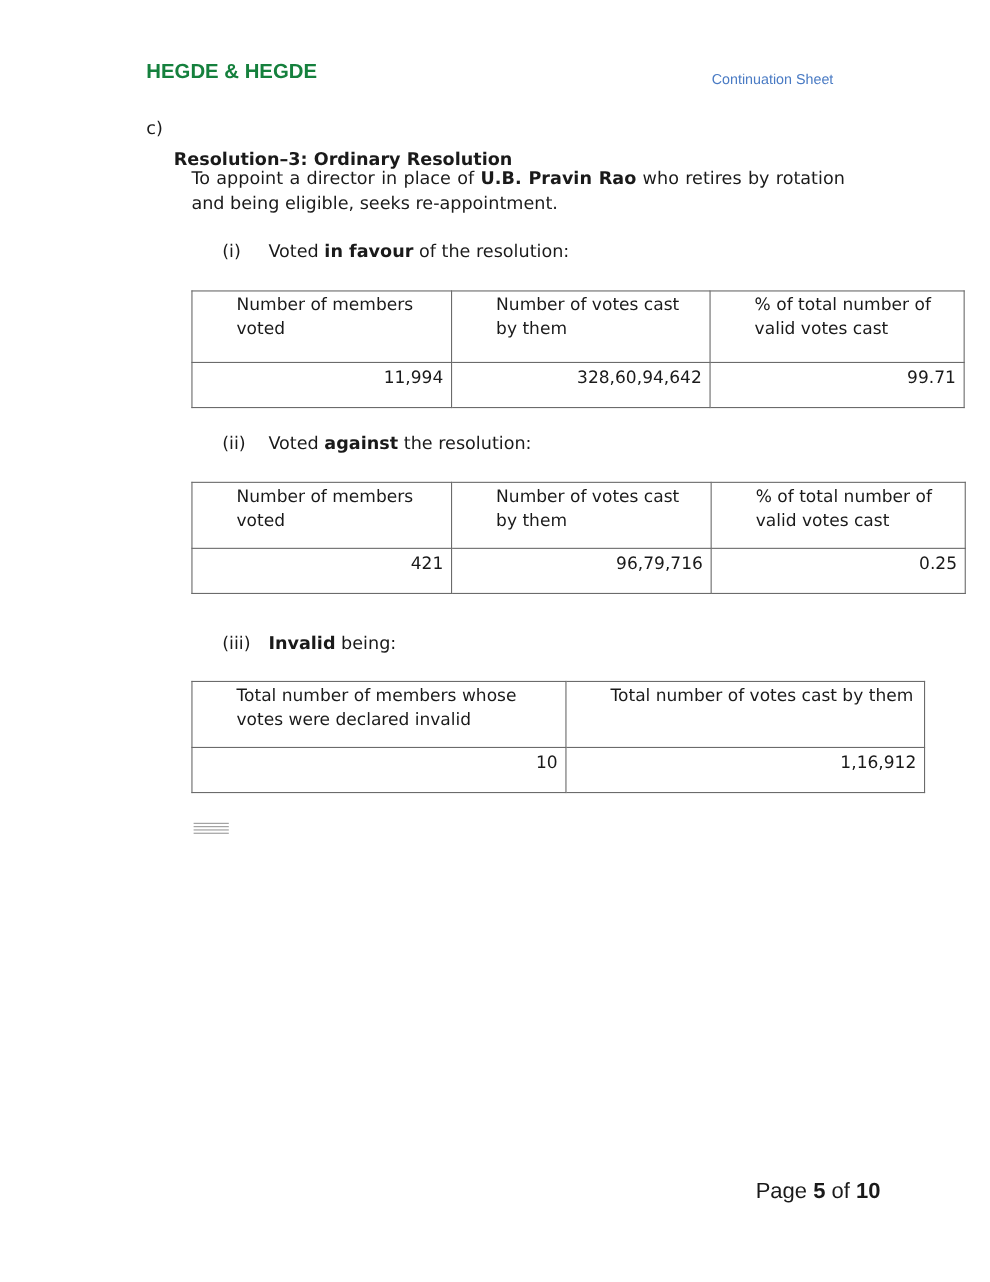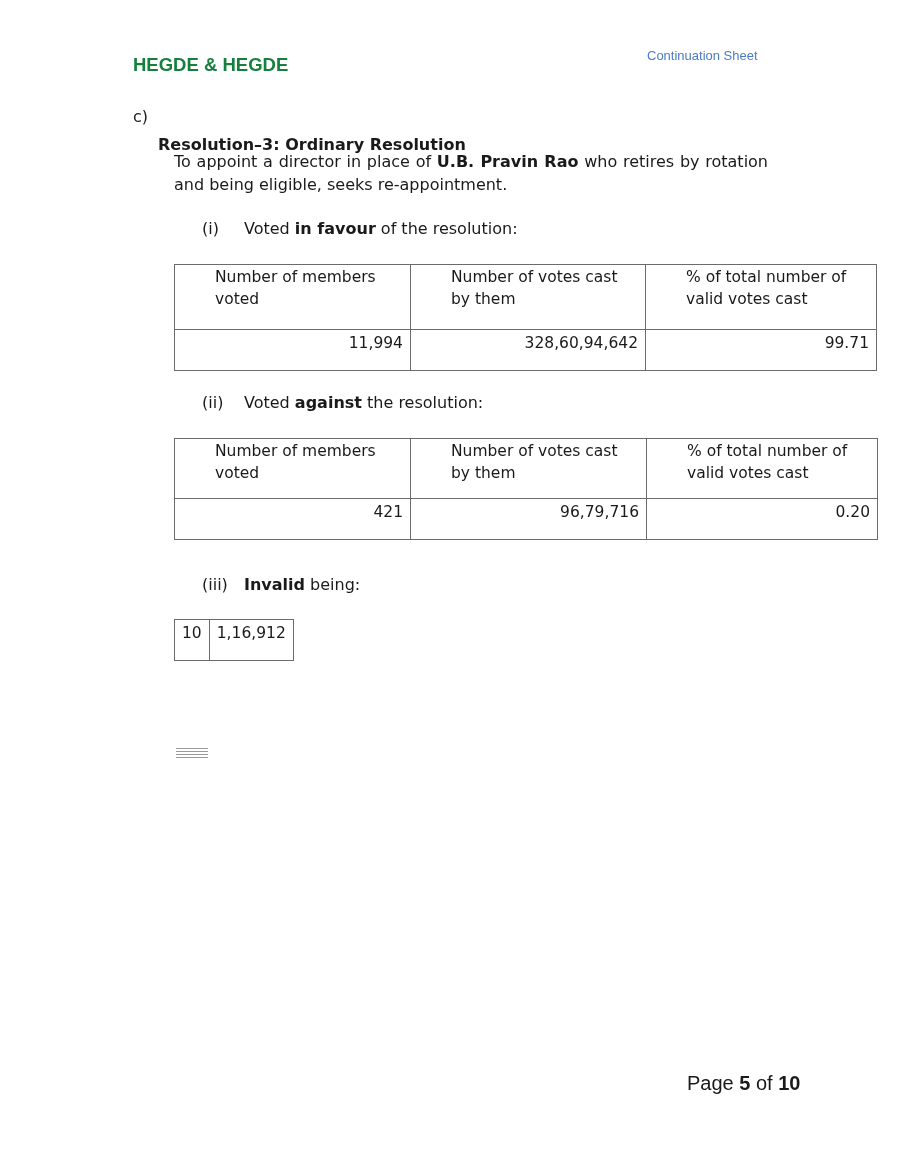--- a/index.html
+++ b/index.html
@@ -1,20 +1,20 @@
 <!DOCTYPE html>
 <html><head>
 <meta charset="utf-8">
 <style>
   html, body { margin: 0; padding: 0; background: #ffffff; }
   body { width: 900px; height: 1165px; position: relative; overflow: hidden;
          font-family: "DejaVu Sans", sans-serif; color: #1a1a1a; }
   .firm { position: absolute; left: 133px; top: 54px; font-family: "Liberation Sans", sans-serif;
           font-weight: bold; font-size: 18.5px; color: #15803d; }
-  .sheet { position: absolute; left: 647px; top: 48px; font-family: "Liberation Sans", sans-serif;
+  .sheet { position: absolute; left: 647px; top: 64px; font-family: "Liberation Sans", sans-serif;
            font-size: 13px; color: #4a7bc4; }
   .sec-label { position: absolute; left: 133px; top: 107px; font-size: 16px; }
   .sec-title { position: absolute; left: 158px; top: 107px; font-size: 16px; font-weight: bold; margin-top: 28px; }
   .para { position: absolute; left: 174px; top: 150px; width: 594px; font-size: 16px; line-height: 23px;
           text-align: justify; text-align-last: left; }
   .sub { position: absolute; left: 174px; font-size: 16px; margin-left: 28px; }
   .sub .num { display: inline-block; width: 42px; }
   table { position: absolute; left: 174px; border-collapse: collapse; font-size: 15.5px; }
   td { border: 1px solid #6b6b6b; vertical-align: top; padding: 0 7px; line-height: 22px; }
   td.h { height: 63px; padding-top: 1px; padding-left: 40px; }
@@ -61,30 +61,34 @@
 <table style="top:438px">
   <tbody>
       <tr>
     <td class="h" style="width:188px;height:58px">Number of members voted</td>
     <td class="h" style="width:188px;height:58px">Number of votes cast by them</td>
     <td class="h" style="width:183px;height:58px">% of total number of valid votes cast</td>
   </tr>
   <tr>
     <td class="v">421</td>
     <td class="v">96,79,716</td>
-    <td class="v">0.20</td>
+    <td class="v">0.25</td>
   </tr>
 </tbody>
   </table>
 
 <div class="sub" style="top:575px">
   <span class="num">(iii)</span><b>Invalid</b><span> being:</span>
 </div>
 <table style="top:619px">
   <tbody>
+      <tr>
+    <td class="h" style="width:292px;height:58px">Total number of members whose votes were declared invalid</td>
+    <td class="h" style="width:278px;height:58px">Total number of votes cast by them</td>
+  </tr>
   <tr>
     <td class="v">10</td>
     <td class="v">1,16,912</td>
   </tr>
 </tbody>
   </table>
 
 <div class="sig">
   <span></span>
     <span></span>

